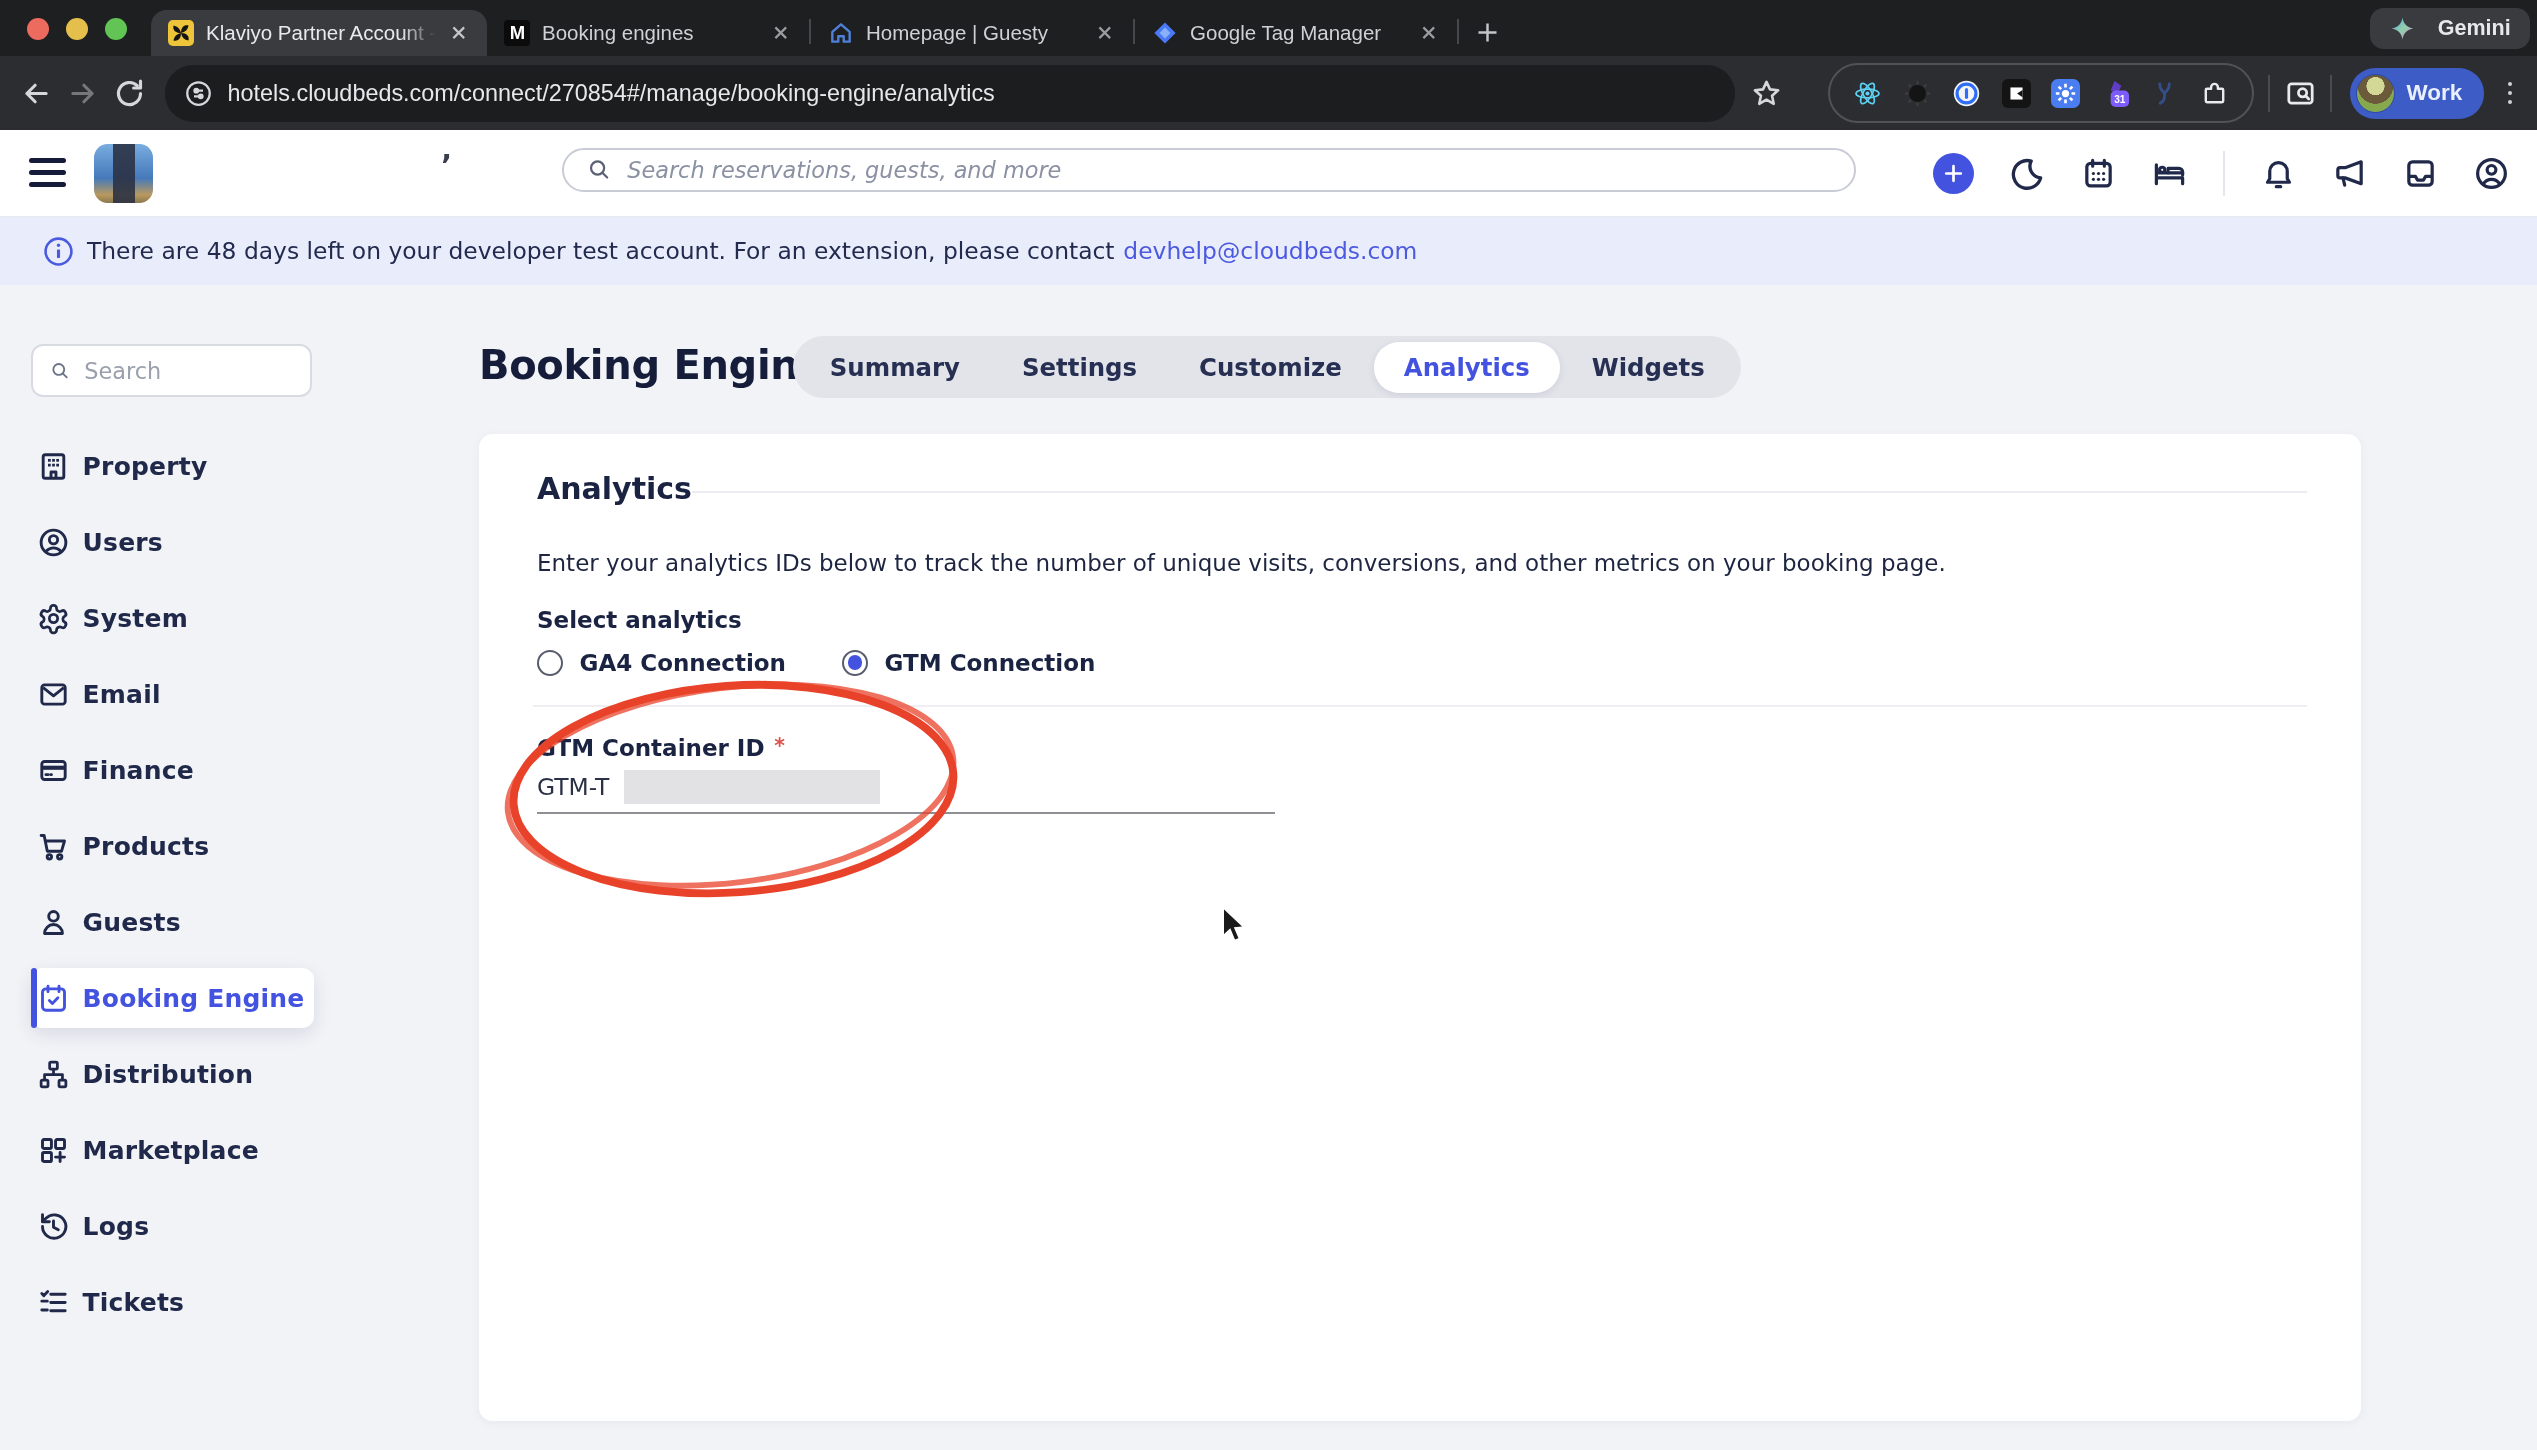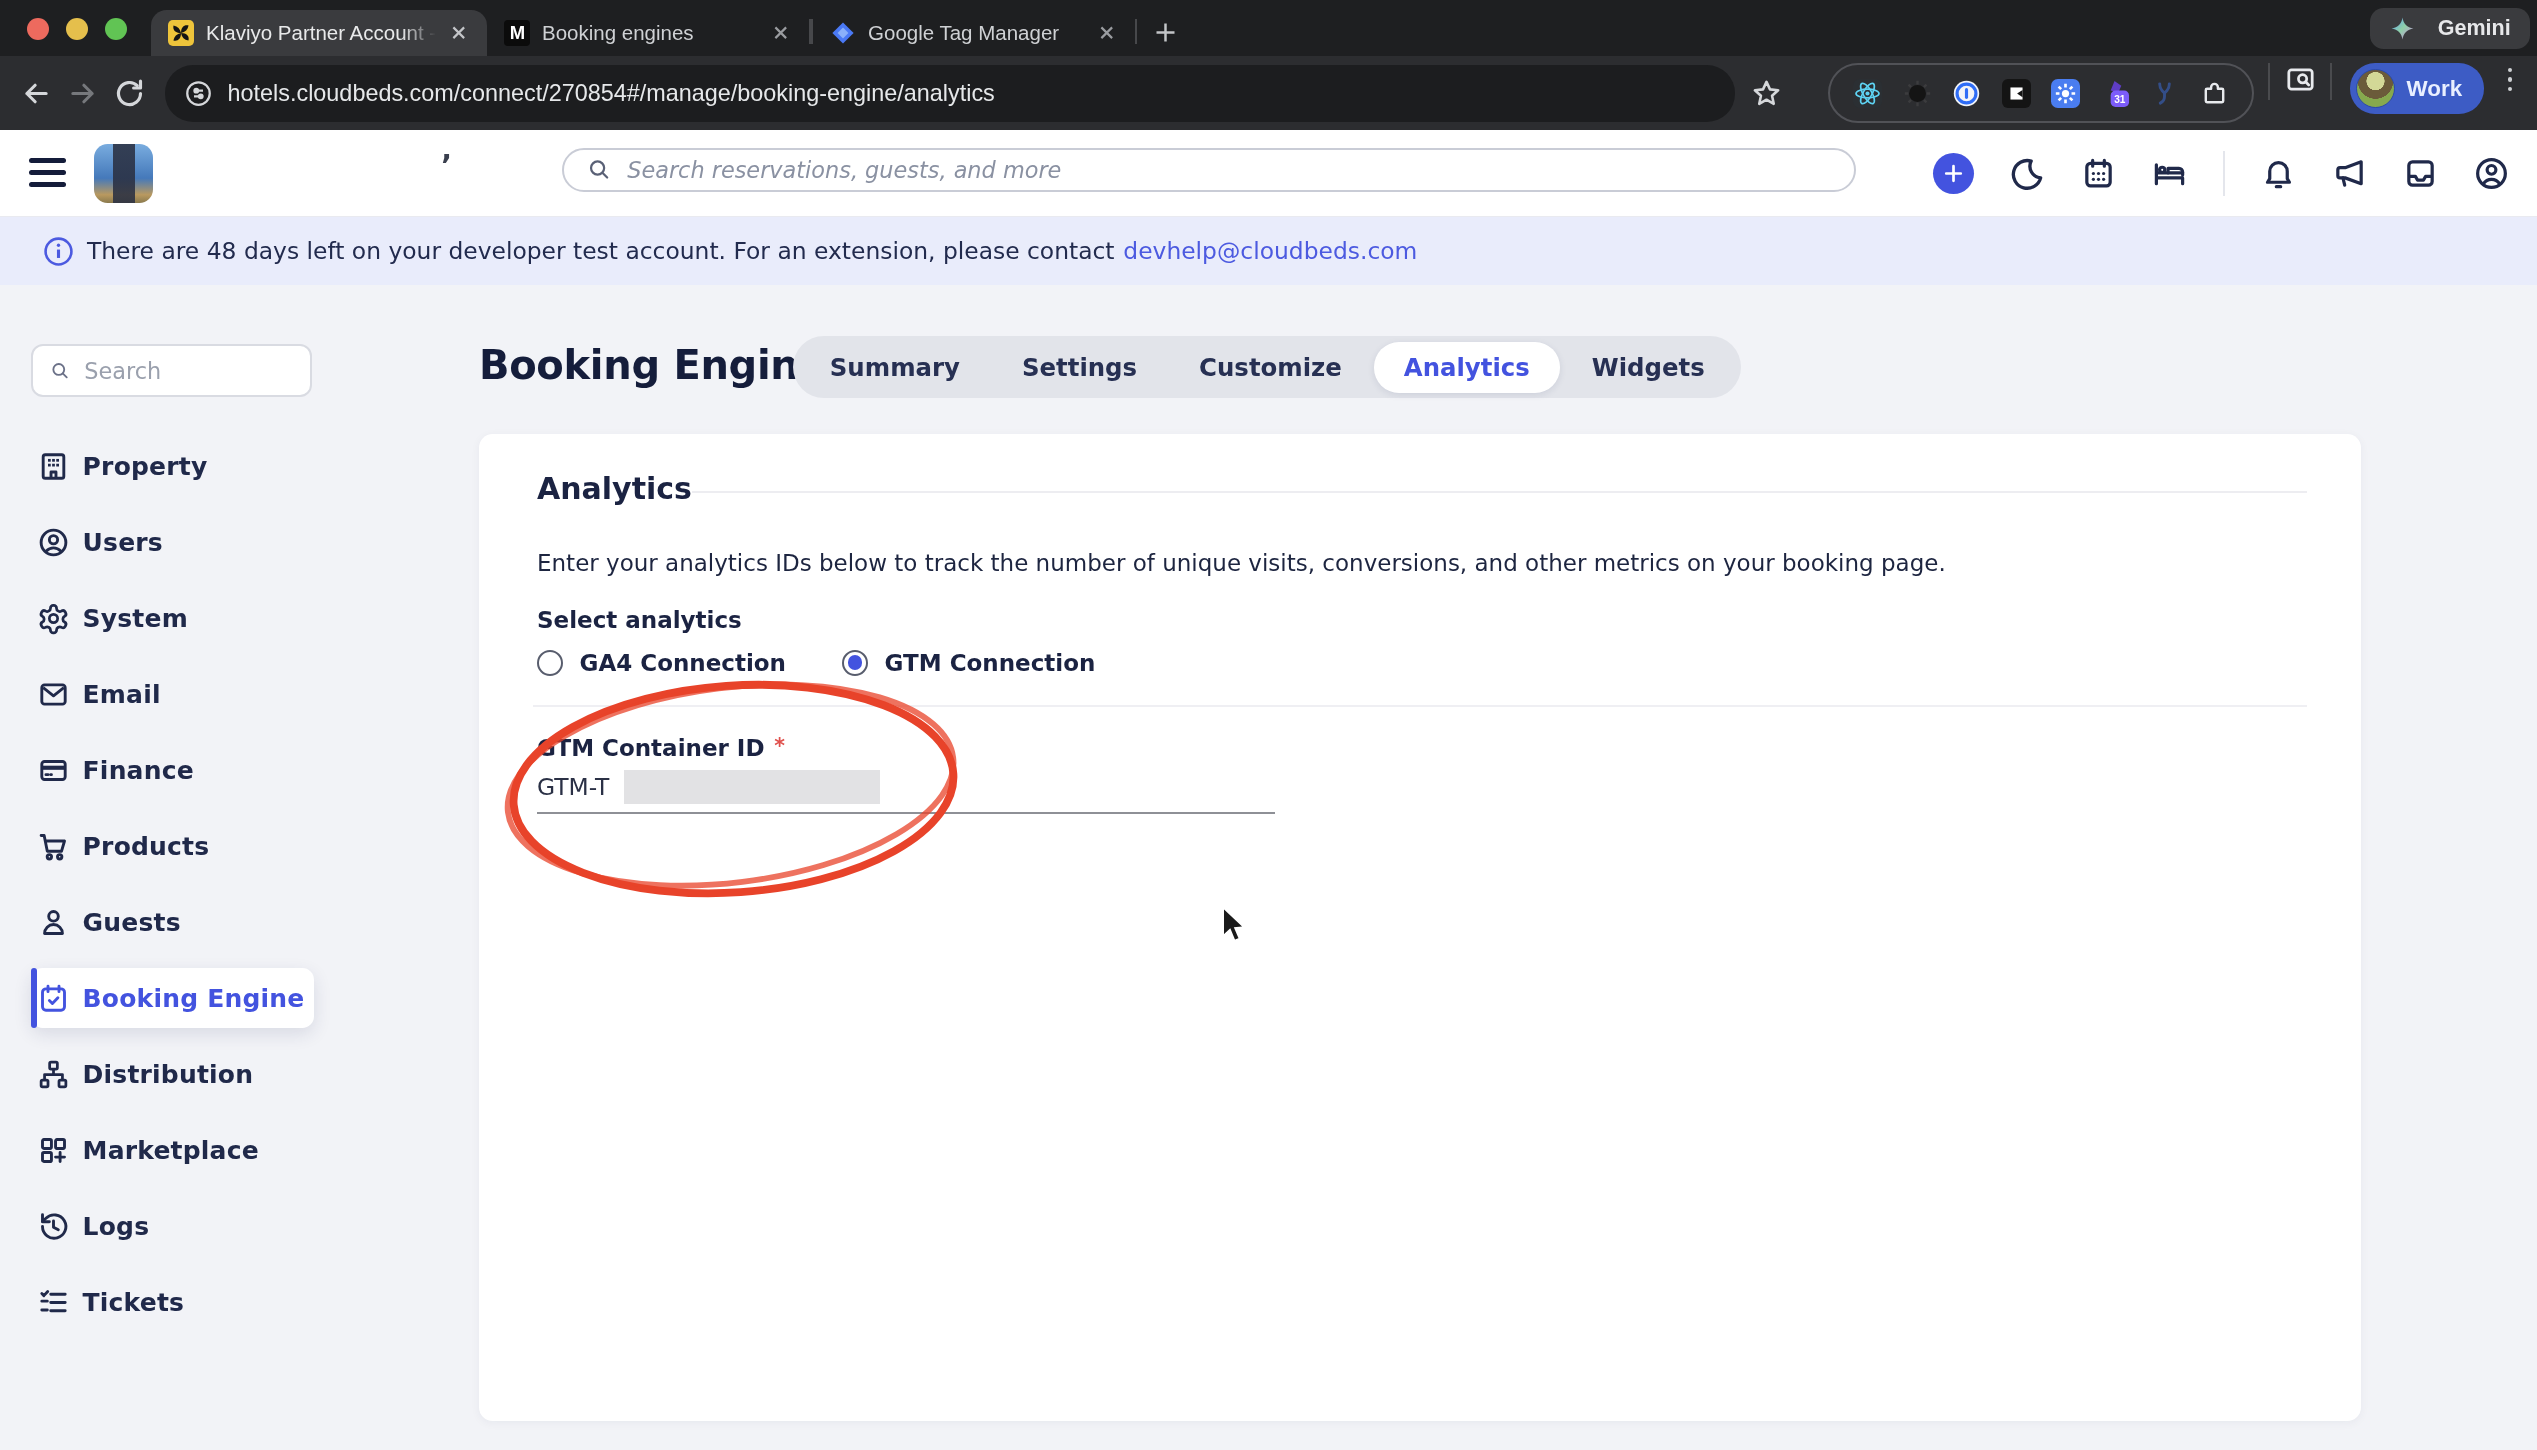--- a/index.html
+++ b/index.html
@@ -26,21 +26,21 @@
   .newtab { width:35px; height:35px; margin:0 0 5.9px 11.7px; display:flex; align-items:center; justify-content:center; }
   .gemini { position:absolute; right:7.8px; top:7.8px; height:41px; padding:0 19.5px; border-radius:13.7px; background:#3a3b3e; display:flex; align-items:center; gap:23px; }
   .gemini span { font:600 21.5px "Liberation Sans",sans-serif; color:#e7e8ea; }
 
   
   .toolbar { position:absolute; top:56px; left:0; right:0; height:74px; background:#2c2d30; display:flex; align-items:center; padding:0 13.7px; }
   .navbtn { width:33px; height:33px; margin-left:13.7px; flex:0 0 auto; }
   .urlpill { height:57px; width:1570px; margin-left:19.5px; border-radius:28px; background:#1c1d1f; display:flex; align-items:center; padding:0 9.8px 0 19.5px;text-align:right; }
   .urlpill .url { margin-left:15.6px; font:400 23.4px "Liberation Sans",sans-serif; color:#e6e8ea; white-space:nowrap; }
   .star { width:31px; height:31px; margin-left:15.6px; flex:0 0 auto; }
-  .rightchrome { margin-left:auto; display:flex; }
+  .rightchrome { margin-left:auto; display:flex; align-items:center; }
   .extpill { height:60px; border:2px solid #515257; border-radius:30px; display:flex; align-items:center; gap:20.5px; padding:0 23.4px; }
   .ext { width:29px; height:29px; position:relative; flex:0 0 auto; }
   .vsep { width:2px; height:37px; background:#4a4b4e; margin:0 13.7px; }
   .sidepanel { width:33px; height:33px; }
   .profile { height:51px; border-radius:25px; background:#3d5cc5; display:flex; align-items:center; gap:11.7px; padding:0 21.5px 0 5.9px; margin-left:3.9px; }
   .avatar { width:39px; height:39px; border-radius:50%; background:radial-gradient(circle at 50% 30%, #d3d897 0 28%, #6b5b3a 29% 55%, #86a94e 56%); border:1px solid #2c4aa8; }
   .profile span { font:700 22.4px "Liberation Sans",sans-serif; color:#e9efff; }
   .kebab { width:29px; height:33px; margin-left:11.7px; display:flex; flex-direction:column; align-items:center; justify-content:center; gap:4.9px; }
   .kebab i { width:4.4px; height:4.4px; border-radius:50%; background:#cfd1d4; }
 
@@ -148,20 +148,33 @@
     <span class="fav fav-m">M</span>
     <span class="ttl">Booking engines</span>
     <span class="cls">
       <svg viewBox="0 0 24 24" width="21.5" height="21.5" stroke="#9a9ca0" stroke-width="2.4">
           <path d="M6 6l12 12M18 6L6 18"></path>
         </svg>
     </span>
   </div>
   <div class="tabsep"></div>
 
+  <div class="btab" style="width:322px">
+    <span class="fav">
+      <svg viewBox="0 0 24 24" width="26" height="26" fill="none" stroke="#4f81d8" stroke-width="2.2" stroke-linejoin="round">
+          <path d="M4 11l8-7 8 7v9h-5.5v-5h-5v5H4z"></path>
+        </svg>
+    </span>
+    <span class="ttl">Homepage | Guesty</span>
+    <span class="cls">
+      <svg viewBox="0 0 24 24" width="21.5" height="21.5" stroke="#9a9ca0" stroke-width="2.4">
+          <path d="M6 6l12 12M18 6L6 18"></path>
+        </svg>
+    </span>
+  </div>
   <div class="tabsep"></div>
 
   <div class="btab" style="width:322px">
     <span class="fav">
       <svg viewBox="0 0 24 24" width="26" height="26">
           <path d="M12 2.2L21.8 12 12 21.8 2.2 12z" fill="#4a79f5"></path>
           <path d="M12 7l5 5-5 5-5-5z" fill="#8ab0fa"></path>
         </svg>
     </span>
     <span class="ttl">Google Tag Manager</span>

